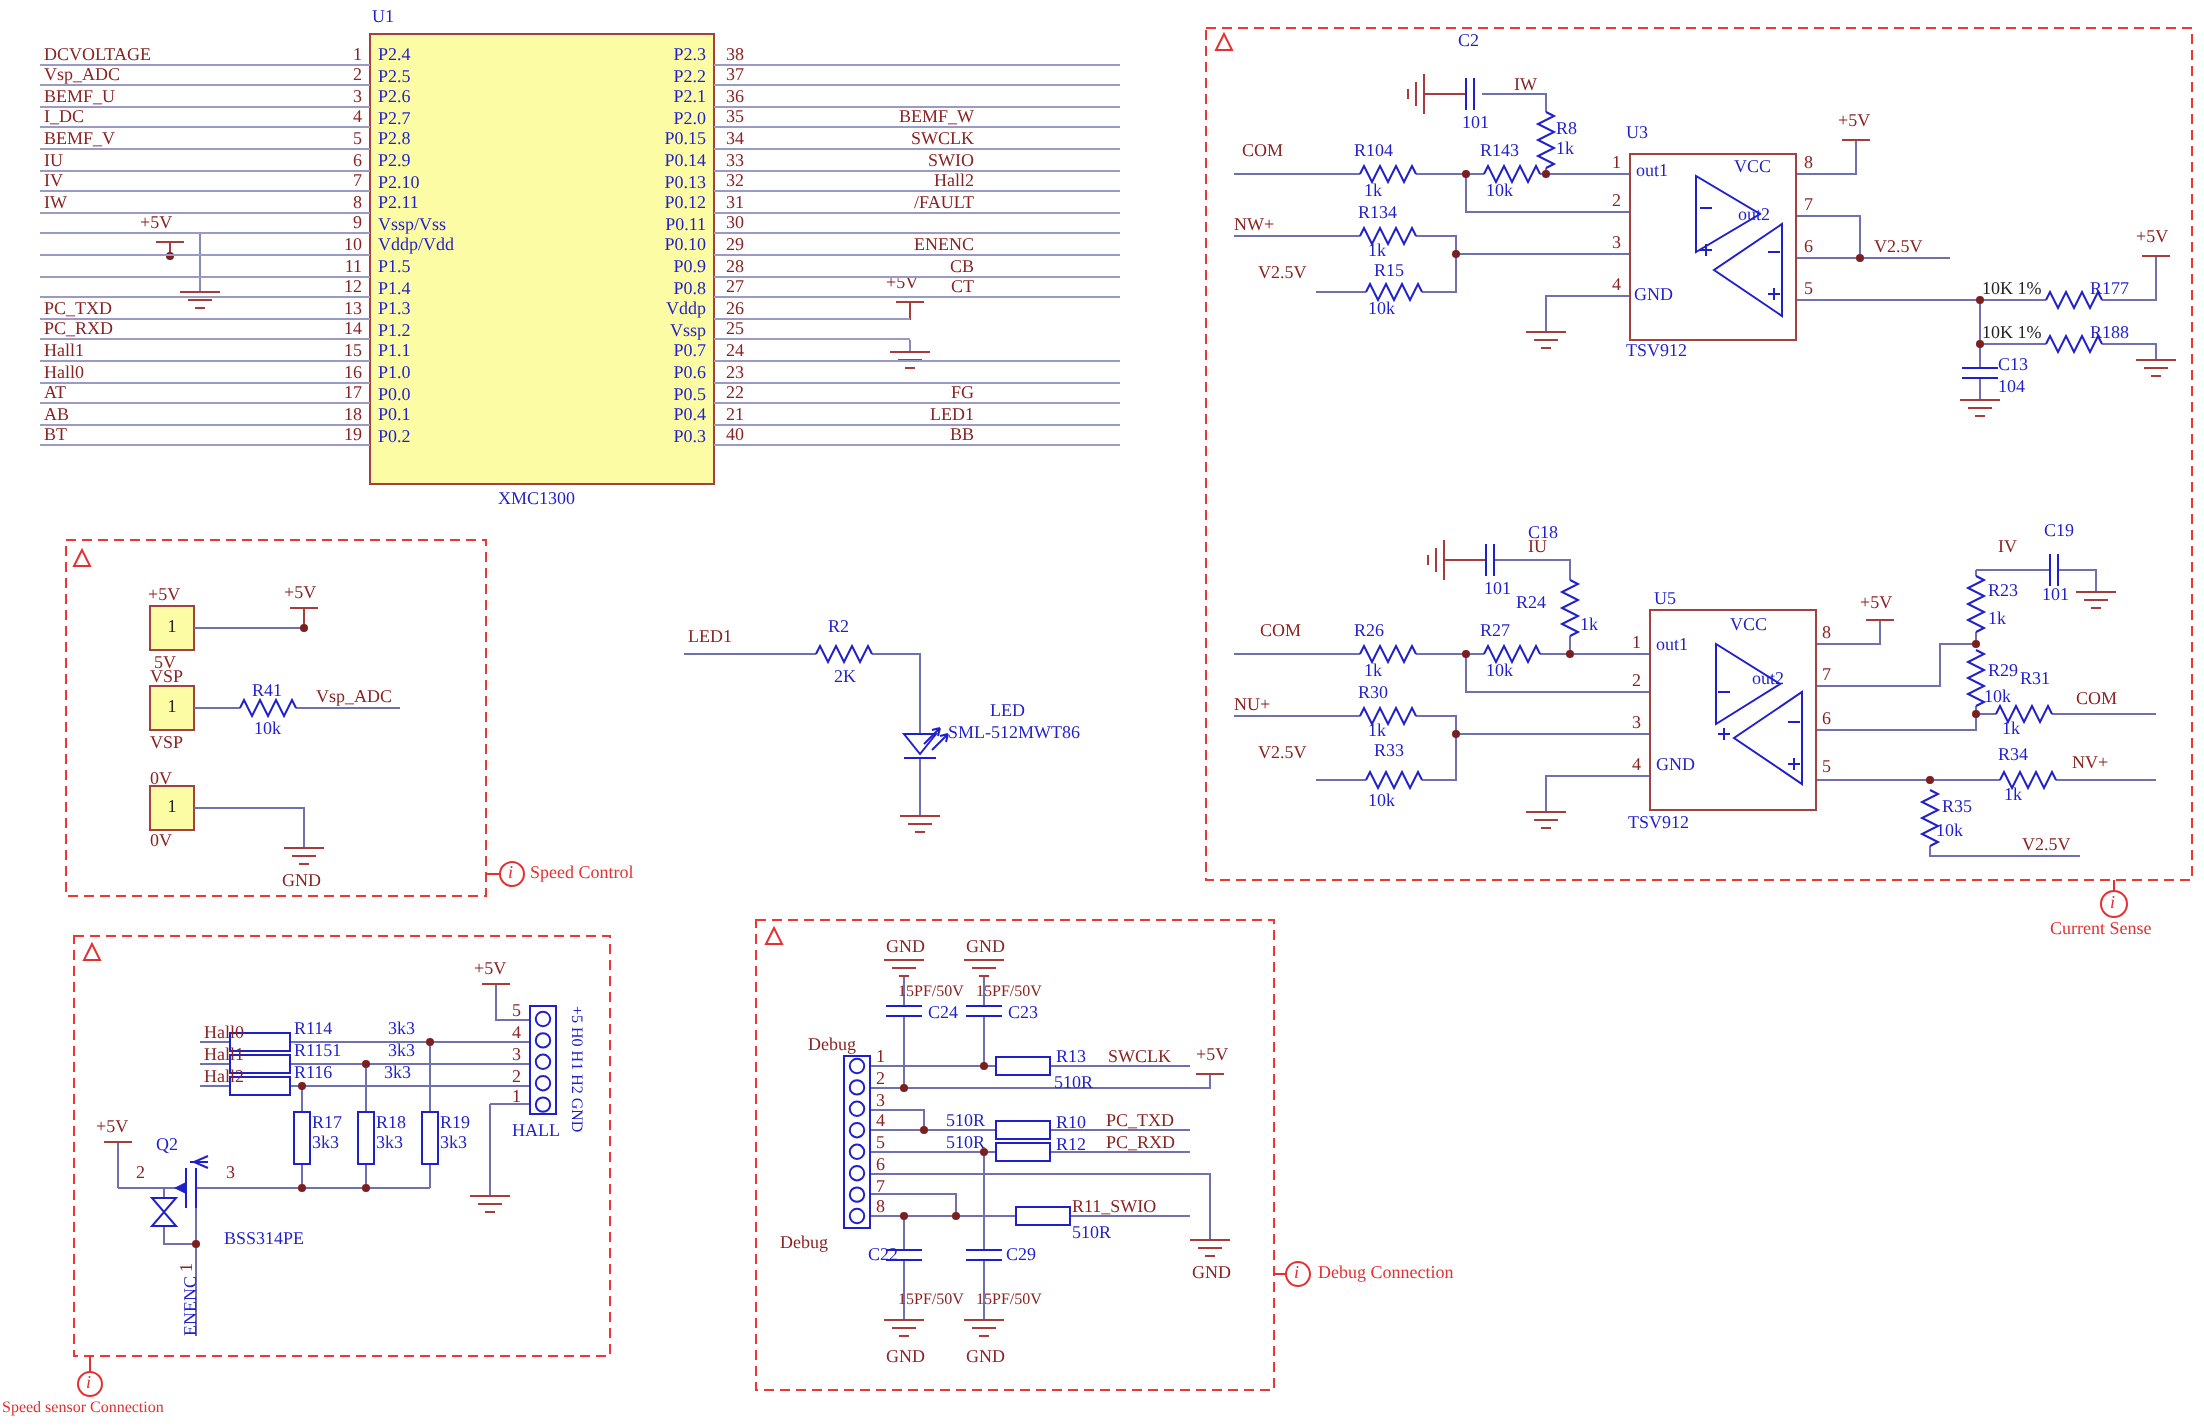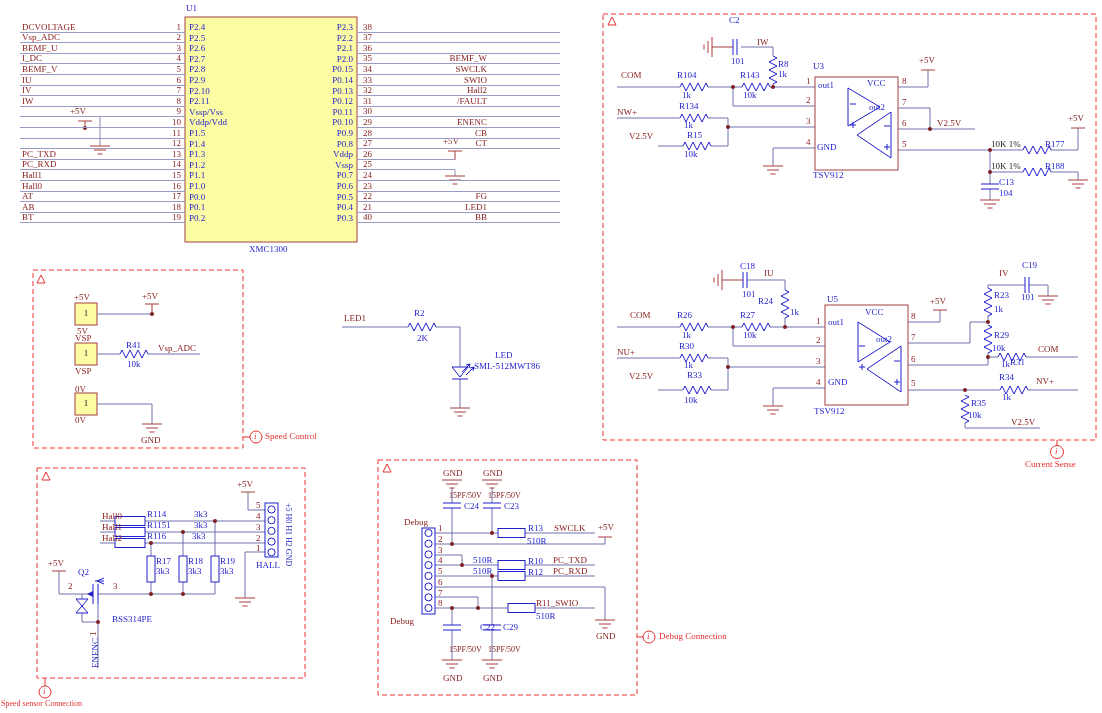--- a/index.html
+++ b/index.html
@@ -484,21 +484,21 @@
 <span class="t" style="left:919px;top:56px">+5V</span>
 <span class="t" style="left:937px;top:119px">V2.5V</span>
 <span class="t bk" style="left:991px;top:140px">10K 1%</span>
 <span class="t b" style="left:1045px;top:140px">R177</span>
 <span class="t" style="left:1068px;top:114px">+5V</span>
 <span class="t bk" style="left:991px;top:162px">10K 1%</span>
 <span class="t b" style="left:1045px;top:162px">R188</span>
 <span class="t b" style="left:999px;top:178px">C13</span>
 <span class="t b" style="left:999px;top:189px">104</span>
 
-<span class="t b" style="left:740px;top:262px">C18</span>
+<span class="t b" style="left:764px;top:262px">C18</span>
 <span class="t b" style="left:742px;top:290px">101</span>
 <span class="t" style="left:764px;top:269px">IU</span>
 <span class="t b" style="left:758px;top:297px">R24</span>
 <span class="t b" style="left:790px;top:308px">1k</span>
 <span class="t" style="left:630px;top:311px">COM</span>
 <span class="t b" style="left:677px;top:311px">R26</span>
 <span class="t b" style="left:682px;top:331px">1k</span>
 <span class="t b" style="left:740px;top:311px">R27</span>
 <span class="t b" style="left:743px;top:331px">10k</span>
 <span class="t" style="left:617px;top:348px">NU+</span>
@@ -522,21 +522,21 @@
 <span class="t" style="left:911px;top:355px">6</span>
 <span class="t" style="left:911px;top:379px">5</span>
 <span class="t" style="left:930px;top:297px">+5V</span>
 <span class="t" style="left:999px;top:269px">IV</span>
 <span class="t b" style="left:1022px;top:261px">C19</span>
 <span class="t b" style="left:1021px;top:293px">101</span>
 <span class="t b" style="left:994px;top:291px">R23</span>
 <span class="t b" style="left:994px;top:305px">1k</span>
 <span class="t b" style="left:994px;top:331px">R29</span>
 <span class="t b" style="left:992px;top:344px">10k</span>
-<span class="t b" style="left:1010px;top:358px">R31</span>
+<span class="t b" style="left:1010px;top:335px">R31</span>
 <span class="t b" style="left:1001px;top:360px">1k</span>
 <span class="t" style="left:1038px;top:345px">COM</span>
 <span class="t b" style="left:999px;top:373px">R34</span>
 <span class="t b" style="left:1002px;top:393px">1k</span>
 <span class="t" style="left:1036px;top:377px">NV+</span>
 <span class="t b" style="left:971px;top:399px">R35</span>
 <span class="t b" style="left:968px;top:411px">10k</span>
 <span class="t" style="left:1011px;top:418px">V2.5V</span>
 <span class="t rd it" style="left:1055px;top:447px">i</span>
 <span class="t rd" style="left:1025px;top:460px">Current Sense</span>
@@ -619,21 +619,21 @@
 <span class="t" style="left:598px;top:523px">+5V</span>
 <span class="t b" style="left:473px;top:556px">510R</span>
 <span class="t b" style="left:528px;top:557px">R10</span>
 <span class="t" style="left:553px;top:556px">PC_TXD</span>
 <span class="t b" style="left:473px;top:567px">510R</span>
 <span class="t b" style="left:528px;top:568px">R12</span>
 <span class="t" style="left:553px;top:567px">PC_RXD</span>
 <span class="t" style="left:536px;top:599px">R11_SWIO</span>
 <span class="t b" style="left:536px;top:612px">510R</span>
 <span class="t" style="left:596px;top:632px">GND</span>
-<span class="t b" style="left:480px;top:623px">C22</span>
+<span class="t b" style="left:434px;top:623px">C22</span>
 <span class="t b" style="left:503px;top:623px">C29</span>
 <span class="t s8" style="left:449px;top:646px">15PF/50V</span>
 <span class="t s8" style="left:488px;top:646px">15PF/50V</span>
 <span class="t" style="left:443px;top:674px">GND</span>
 <span class="t" style="left:483px;top:674px">GND</span>
 <span class="t rd it" style="left:647px;top:632px">i</span>
 <span class="t rd" style="left:659px;top:632px">Debug Connection</span>
 
 </div>
 

